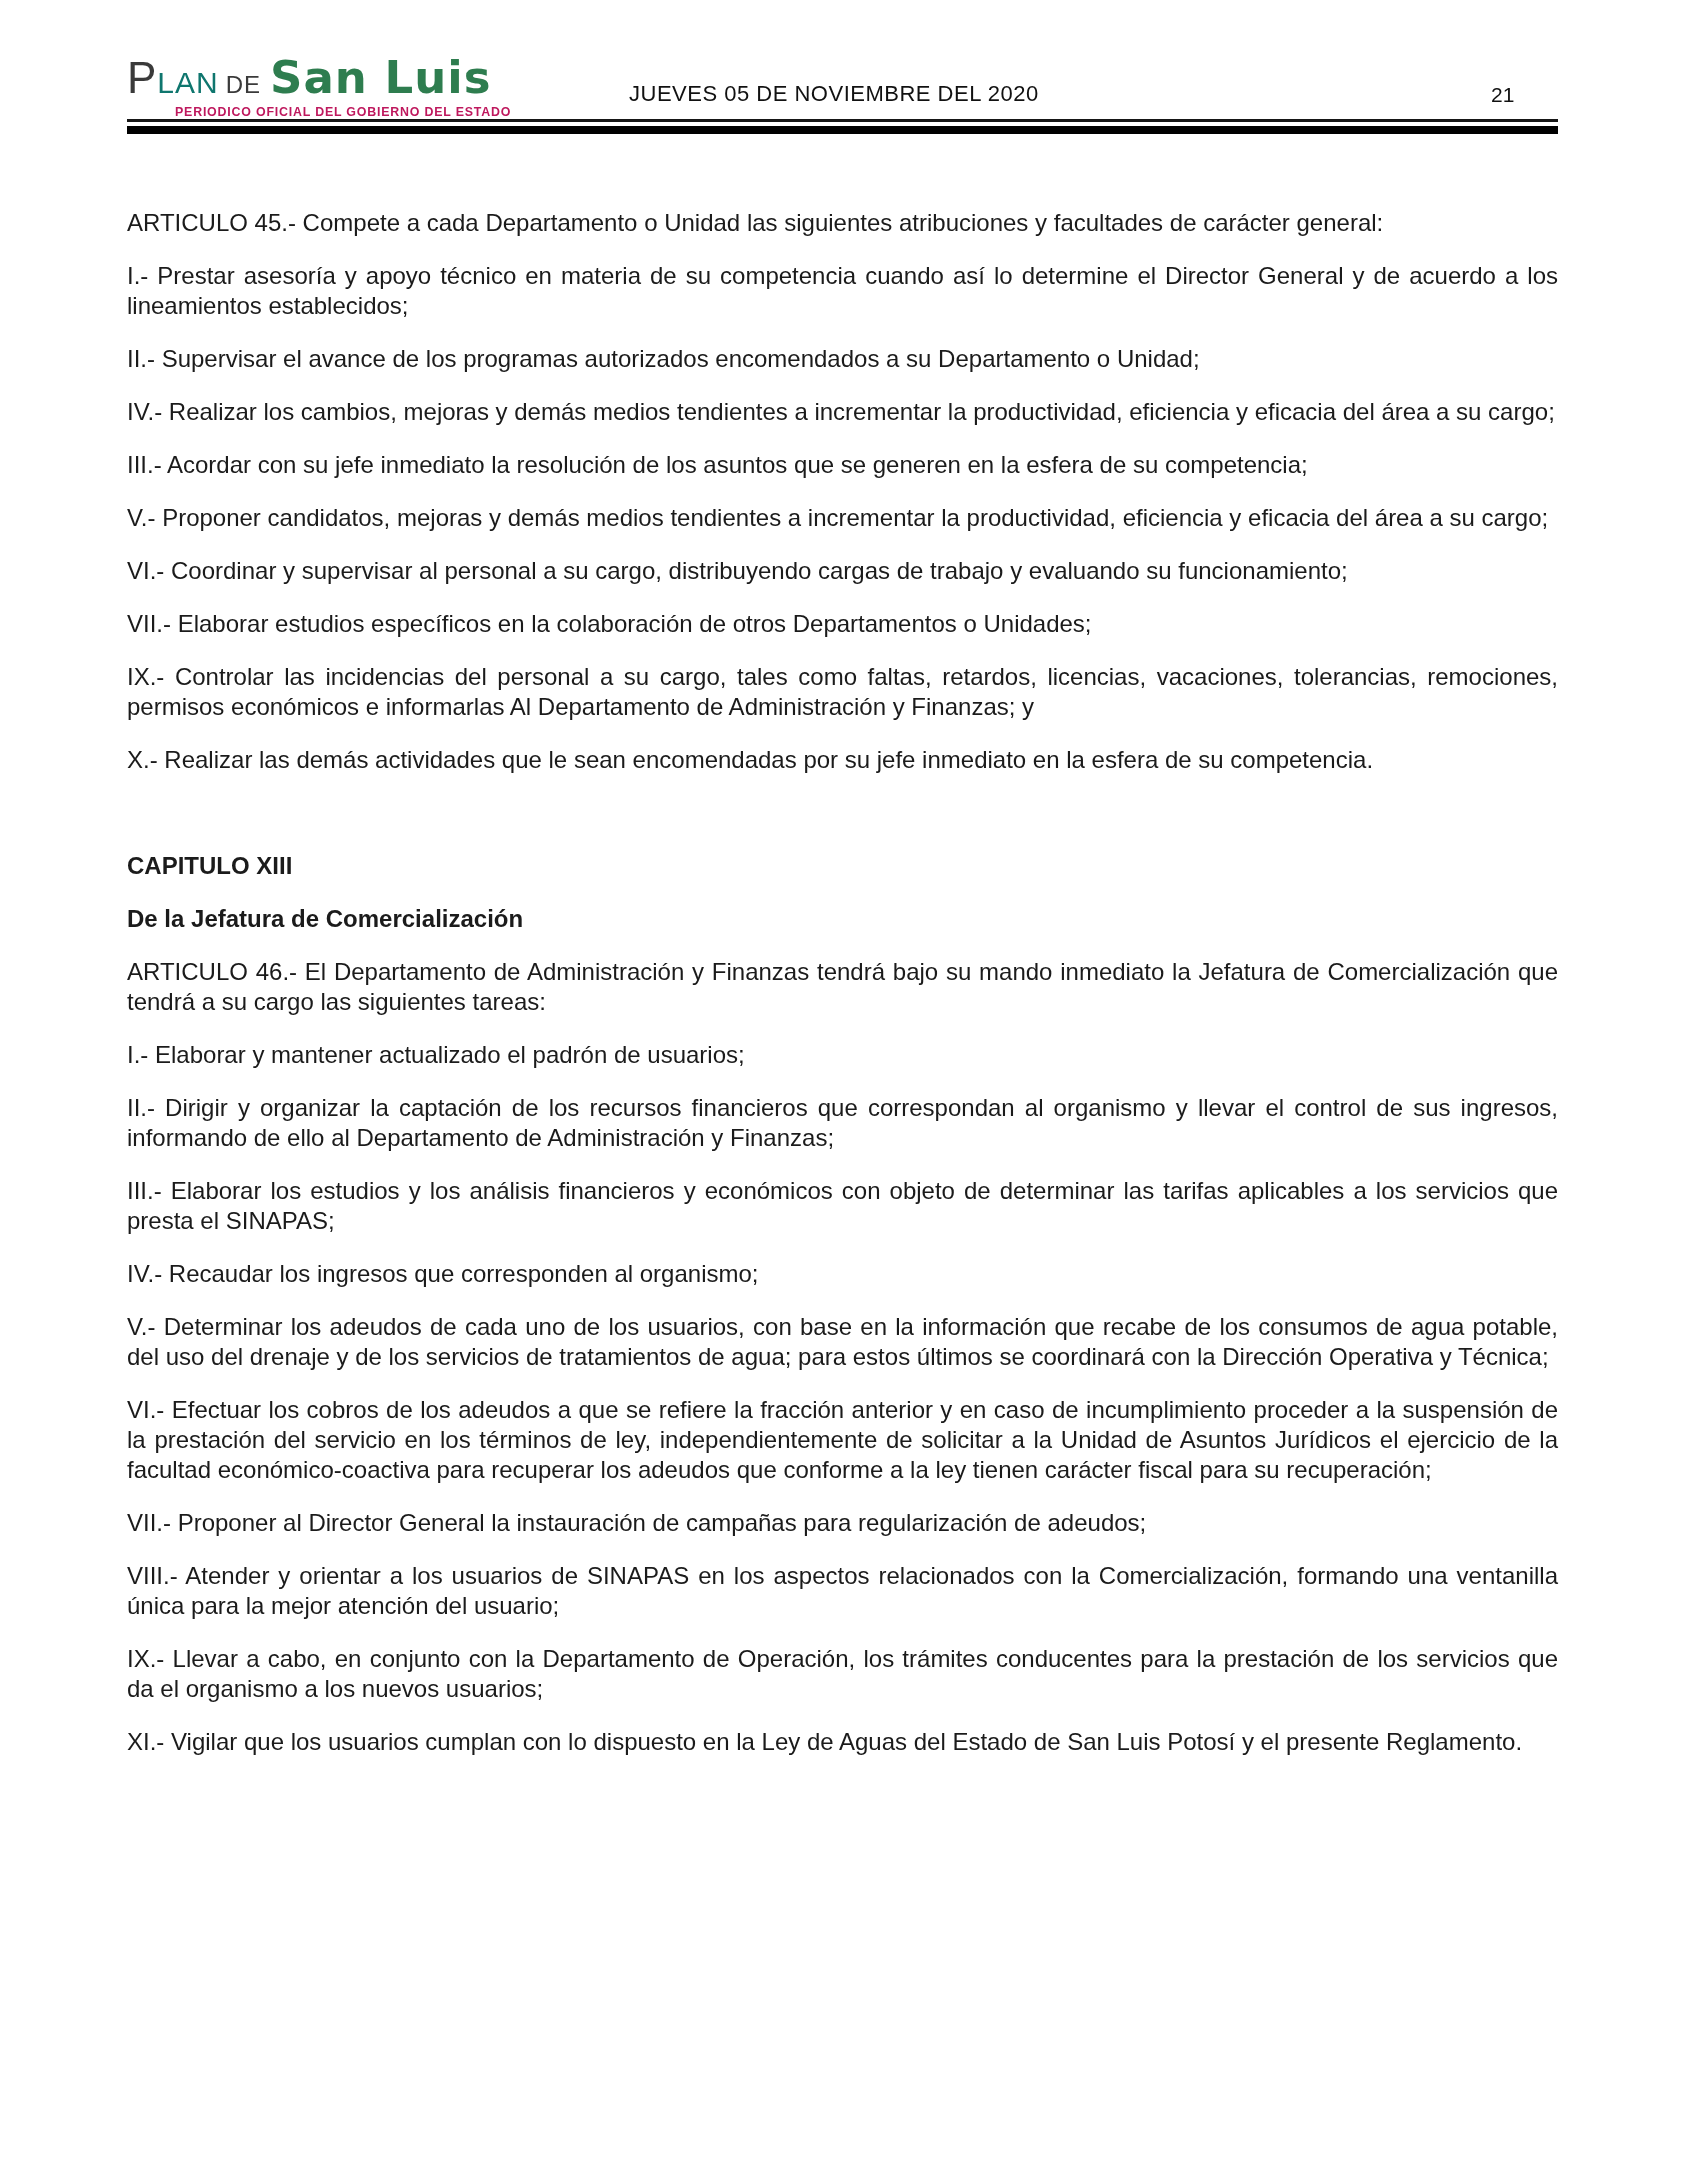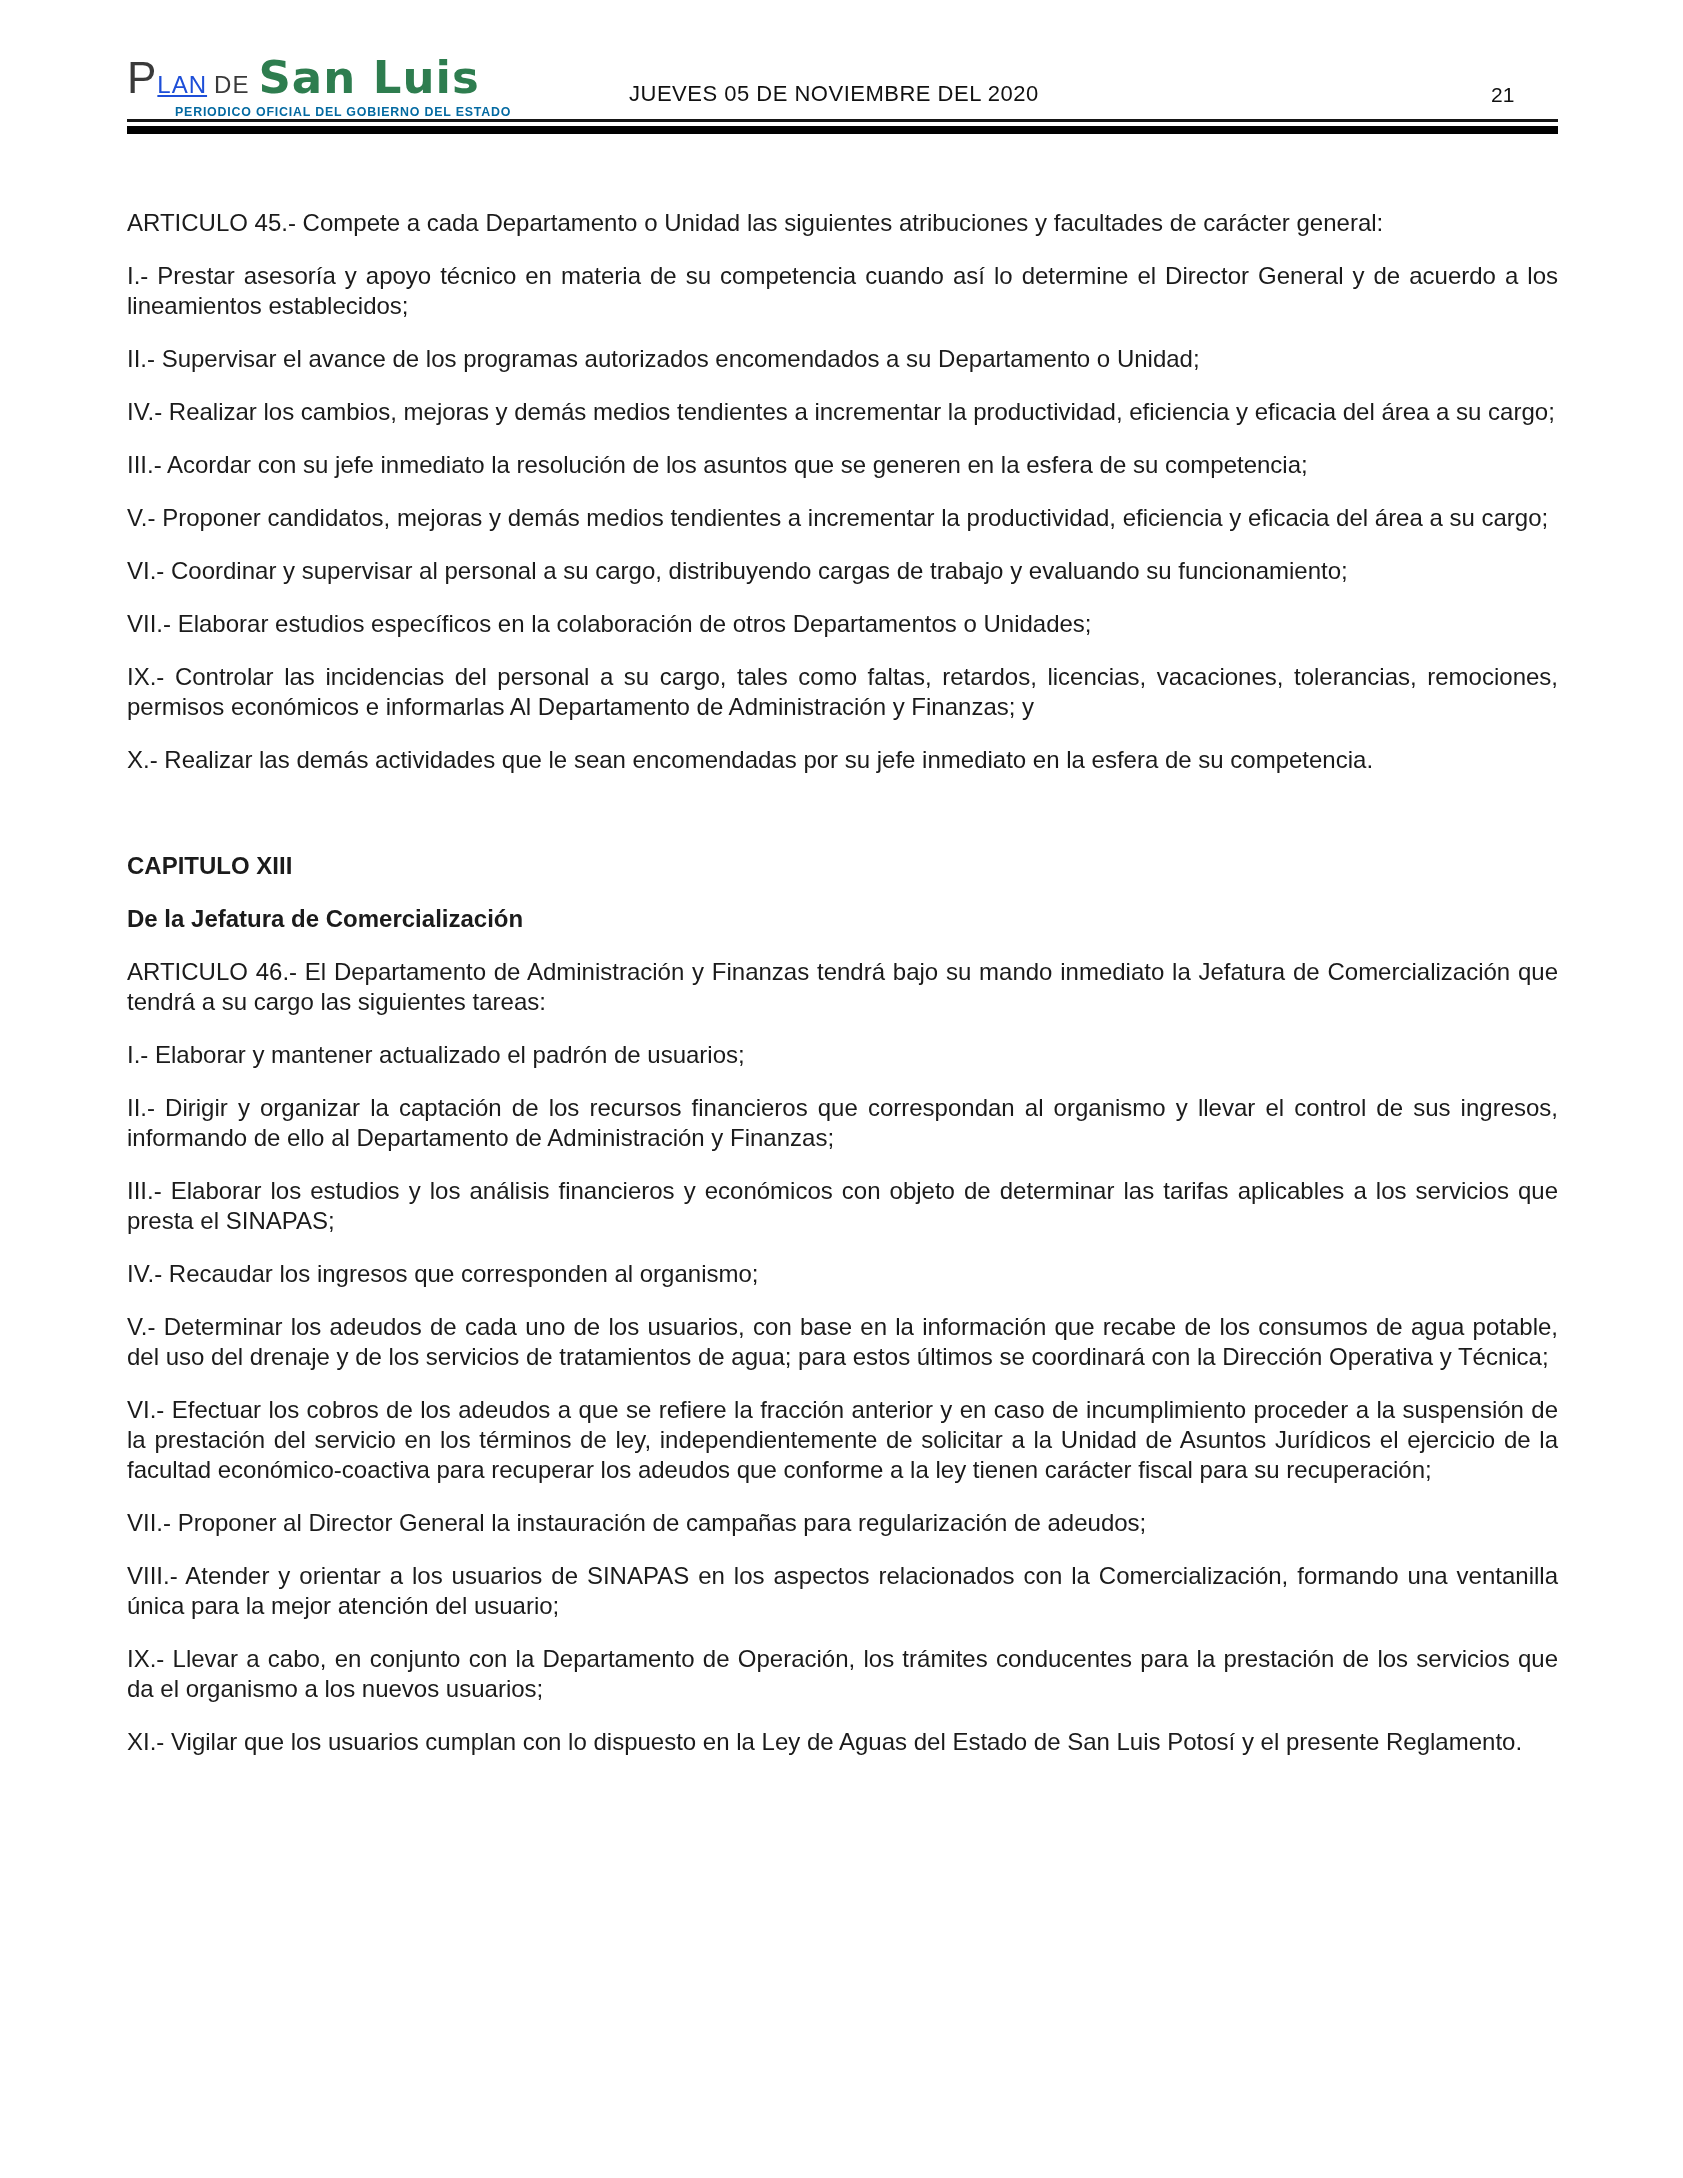--- a/index.html
+++ b/index.html
@@ -9,31 +9,31 @@
     background:#ffffff;
     font-family:"Liberation Sans",sans-serif;
     color:#1b1b1b;
     overflow:hidden;
   }
 
   
   .logo{position:absolute;left:127px;top:51px;width:356px;}
   .logo-main{display:flex;align-items:baseline;white-space:nowrap;}
   .logo-p{font-size:44px;line-height:42px;color:#3a3a3a;font-weight:400;}
-  .logo-lan{font-size:24px;color:#1d4ed8;letter-spacing:1px;margin-left:1px;text-decoration:underline;}
+  .logo-lan{font-size:30px;color:#0f766e;letter-spacing:1px;margin-left:1px;}
   .logo-de{font-size:24px;color:#3a3a3a;letter-spacing:1px;margin-left:7px;}
   .logo-sanluis{
     font-family:"DejaVu Sans",sans-serif;
     font-size:45px;font-weight:bold;color:#2e7d4f;
     margin-left:9px;letter-spacing:1px;
   }
   .logo-tagline{
     margin-top:1px;
     font-size:12.4px;font-weight:bold;letter-spacing:0.8px;
-    color:#0369a1;white-space:nowrap;padding-left:48px;
+    color:#be185d;white-space:nowrap;padding-left:48px;
   }
 
   .header-date{
     position:absolute;left:629px;top:83px;
     font-size:22px;line-height:22px;letter-spacing:0.5px;color:#111;
     white-space:nowrap;
   }
   .page-number{
     position:absolute;left:1491px;top:84px;
     font-size:21px;line-height:21px;color:#111;

